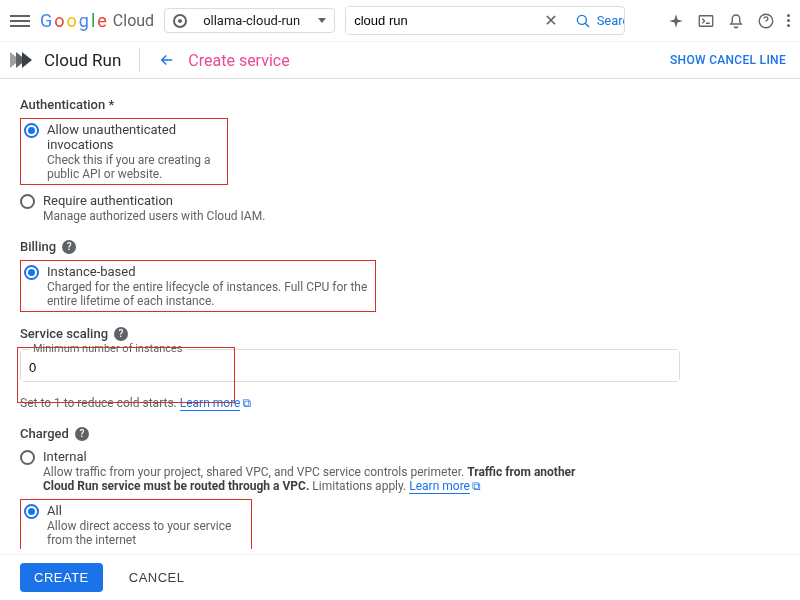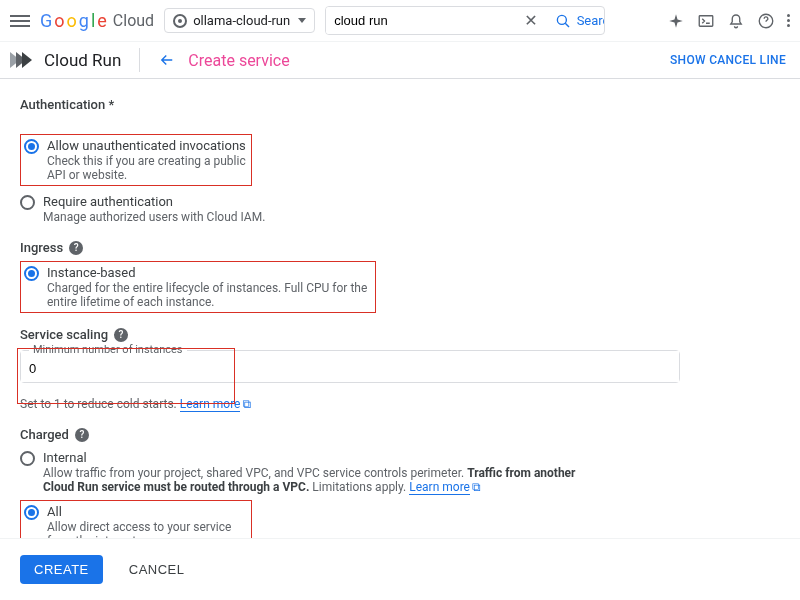--- a/index.html
+++ b/index.html
@@ -14,21 +14,21 @@
   }
   *{box-sizing:border-box}
   body{margin:0;background:#fff;color:var(--black);font-size:13px;width:800px;height:600px;overflow:hidden;position:relative}
   
   .topbar{display:flex;align-items:center;gap:10px;padding:6px 10px;border-bottom:1px solid #f1f3f4}
   .hamburger{width:20px;height:20px;display:flex;flex-direction:column;justify-content:center;gap:3px;cursor:pointer}
   .hamburger span{height:2px;background:var(--grey-icon)}
   .logo{display:flex;align-items:center;gap:2px;font-size:18px}
   .logo .g-blue{color:#4285f4}.logo .g-red{color:#ea4335}.logo .g-yellow{color:#fbbc04}.logo .g-green{color:#34a853}
   .logo .cloud{color:var(--grey-text);margin-left:4px;font-size:16px}
-  .project-picker{display:flex;align-items:center;gap:6px;border:1px solid var(--grey-line);border-radius:4px;padding:4px 8px;font-size:13px;cursor:pointer}
+  .project-picker{display:flex;align-items:center;gap:16px;border:1px solid var(--grey-line);border-radius:4px;padding:4px 8px;font-size:13px;cursor:pointer}
   .project-picker .dot{width:14px;height:14px;border-radius:50%;border:2px solid var(--grey-icon);position:relative}
   .project-picker .dot::after{content:"";position:absolute;inset:3px;border-radius:50%;background:var(--grey-icon)}
   .caret-down{width:0;height:0;border-left:4px solid transparent;border-right:4px solid transparent;border-top:5px solid var(--grey-icon);margin-left:2px}
   .searchbox{flex:1;display:flex;align-items:center;border:1px solid var(--grey-line);border-radius:4px;padding:0;overflow:hidden;max-width:280px}
   .searchbox input{border:none;outline:none;flex:1;font-size:13px;padding:6px 8px}
   .searchbox .clear{padding:0 6px;cursor:pointer;color:var(--grey-icon);font-size:16px}
   .searchbox .divider{width:1px;height:22px;background:var(--grey-line)}
   .searchbox .go{display:flex;align-items:center;gap:5px;padding:0 10px;color:var(--blue);cursor:pointer}
   .topbar .right-icons{margin-left:auto;display:flex;gap:12px;color:var(--grey-icon);align-items:center}
   .icon{width:18px;height:18px;display:inline-flex;align-items:center;justify-content:center}
@@ -59,21 +59,21 @@
   .radio-title{font-size:13px;color:#3c4043}
   .radio-desc{font-size:12px;color:var(--grey-text);margin-top:1px}
   .redbox{border:1px solid var(--red-box);padding:3px}
   .field-wrap{border:1px solid var(--grey-line);border-radius:4px;padding:0;position:relative;margin-top:8px;width:660px}
   .field-wrap .field-label{position:absolute;top:-8px;left:8px;background:#fff;padding:0 4px;font-size:11px;color:var(--grey-text)}
   .field-wrap input{border:none;outline:none;width:100%;padding:10px 8px 6px 8px;font-size:13px}
   .field-hint{font-size:12px;color:var(--grey-text);margin-top:14px}
   .link{color:var(--blue);border-bottom:1px solid var(--blue);cursor:pointer}
   .ext-icon{display:inline-block;margin-left:2px;color:var(--blue)}
   
-  .footer{position:absolute;left:0;right:0;bottom:0;background:#fff;border-top:1px solid #f1f3f4;padding:16px 20px;display:flex;gap:20px;align-items:center}
+  .footer{position:absolute;left:0;right:0;bottom:0;background:#fff;border-top:1px solid #f1f3f4;padding:8px 20px;display:flex;gap:20px;align-items:center}
   .btn-primary{background:var(--blue);color:#fff;border:none;border-radius:4px;padding:7px 14px;font-size:13px;font-weight:500;letter-spacing:.5px;cursor:pointer}
   .btn-text{background:none;border:none;color:#3c4043;font-size:13px;font-weight:400;letter-spacing:.5px;cursor:pointer}
 </style>
 </head>
 <body>
 
 <div class="topbar">
   <div class="hamburger">
       <span></span>
       <span></span>
@@ -152,40 +152,40 @@
       </svg>
   </span>
   <div class="page-title">Create service</div>
   <div class="cmd-link">SHOW CANCEL LINE</div>
 </div>
 
 <div class="form">
 
   <div class="section-label">Authentication *</div>
 
-  <div class="redbox" style="margin-top:22px;width:232px">
+  <div class="redbox" style="margin-top:6px;width:208px">
     <div class="radio-row" style="margin-top:0">
       <div class="radio checked"></div>
       <div class="radio-labels">
         <div class="radio-title">Allow unauthenticated invocations</div>
         <div class="radio-desc">Check this if you are creating a public API or website.</div>
       </div>
     </div>
   </div>
 
   <div class="radio-row">
     <div class="radio"></div>
     <div class="radio-labels">
       <div class="radio-title">Require authentication</div>
       <div class="radio-desc">Manage authorized users with Cloud IAM.</div>
     </div>
   </div>
 
   <div class="section-label" style="margin-top:16px">
-    <span>Ingress</span>
+    <span>Billing</span>
     <span class="help-dot">?</span>
   </div>
 
 
   <div class="redbox" style="margin-top:6px;width:356px">
     <div class="radio-row" style="margin-top:0">
       <div class="radio checked"></div>
       <div class="radio-labels">
         <div class="radio-title">Instance-based</div>
         <div class="radio-desc">Charged for the entire lifecycle of instances. Full CPU for the entire lifetime of each instance.</div>

